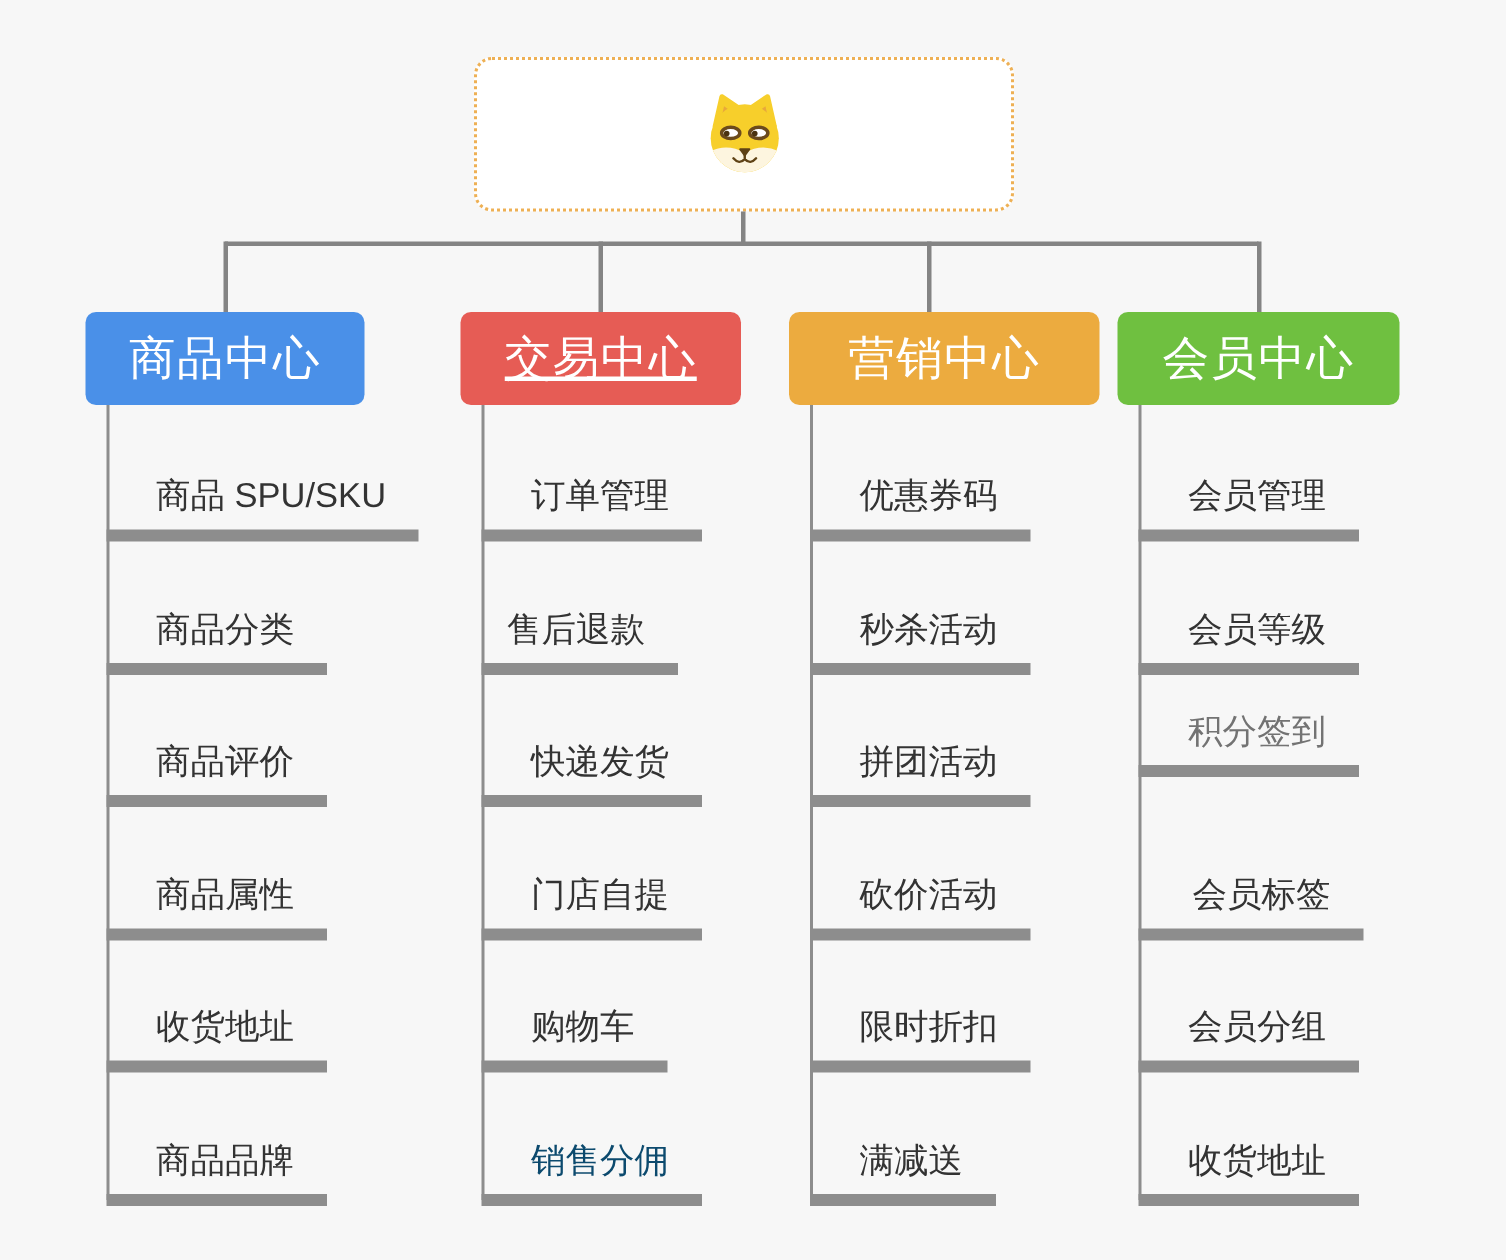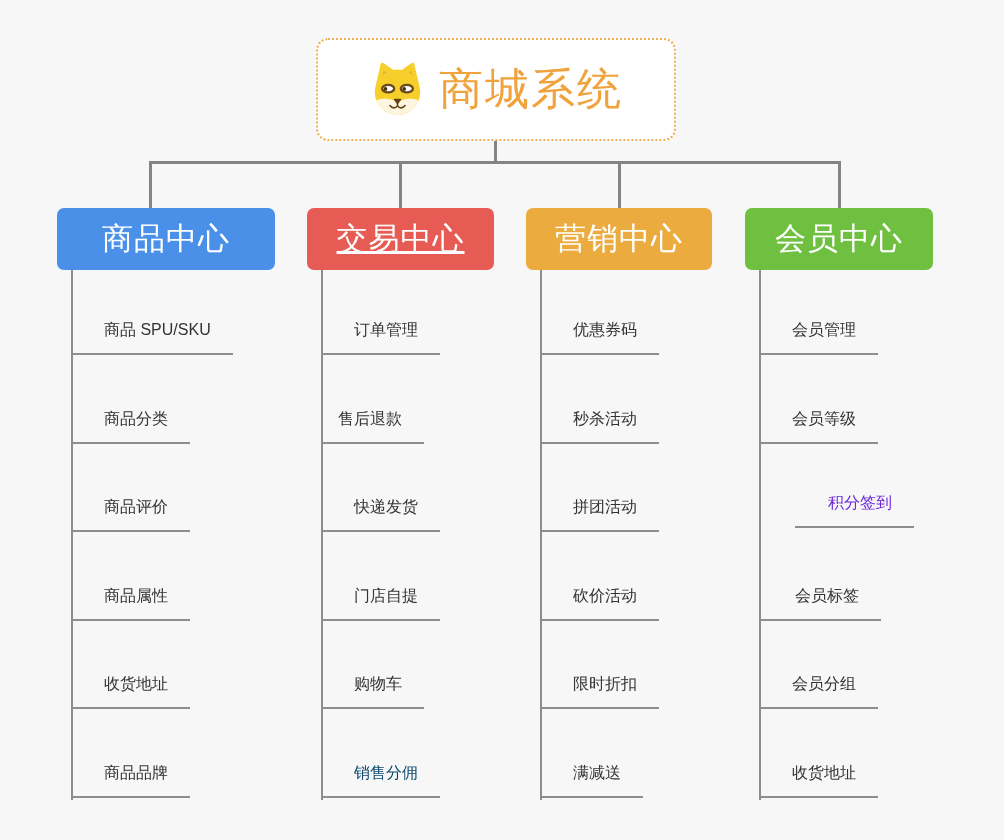--- a/index.html
+++ b/index.html
@@ -34,23 +34,23 @@
     position:absolute;height:62px;border-radius:7px;
     display:flex;align-items:center;justify-content:center;
     color:#fff;font-size:31px;letter-spacing:1px;white-space:nowrap;
     cursor:pointer;box-sizing:border-box;
   }
 
   
   .leaf{
     position:absolute;
     display:inline-block;white-space:nowrap;
-    font-size:16px;color:#333;line-height:30px;
+    font-size:23px;color:#333;line-height:30px;
     padding:0 22px 8px 33px;
-    border-bottom:2px solid #404040;
+    border-bottom:8px solid #404040;
     cursor:pointer;
   }
 </style>
 </head>
 <body style="background: rgb(247, 247, 247);">
 
 <div class="stage">
 
   <div class="root-node" style="border-color: rgb(238, 176, 84);">
     <svg class="dog-icon" viewBox="0 0 64 64">
@@ -72,56 +72,55 @@
       </g>
 
       <ellipse cx="21.5" cy="31" rx="6.8" ry="4.2" fill="#ffffff" stroke="#6b4a1c" stroke-width="2.6"></ellipse>
       <ellipse cx="42.5" cy="31" rx="6.8" ry="4.2" fill="#ffffff" stroke="#6b4a1c" stroke-width="2.6"></ellipse>
       <circle cx="18.5" cy="31.4" r="2.1" fill="#4a3210"></circle>
       <circle cx="39.5" cy="31.4" r="2.1" fill="#4a3210"></circle>
 
       <path d="M28.6 43.2 h6.8 l-3.4 4.6 z" fill="#5f4316" stroke="#5f4316" stroke-width="1.5" stroke-linejoin="round"></path>
       <path d="M32 47.5 v3 M23.5 50 Q27.8 55 32 50.6 Q36.2 55 40.5 50" fill="none" stroke="#5f4316" stroke-width="1.8" stroke-linecap="round"></path>
     </svg>
-    <span class="root-title" style="color: rgb(240, 162, 60);">商城系统</span>
   </div>
 
   <div id="generated">
       <div class="connector" style="left: 493.5px; top: 141px; width: 3px; height: 23px; background: rgb(132, 132, 132);"></div>
       <div class="connector" style="left: 150px; top: 161px; width: 689px; height: 3px; background: rgb(132, 132, 132);"></div>
       <div class="connector" style="left: 148.5px; top: 161px; width: 3px; height: 47px; background: rgb(132, 132, 132);"></div>
-      <div class="branch-header" style="left: 57px; top: 208px; width: 218px; height: 62px; background: rgb(74, 144, 232); color: rgb(255, 255, 255);">商品中心</div>
+      <div class="branch-header" style="left: 57px; top: 208px; width: 186px; height: 62px; background: rgb(74, 144, 232); color: rgb(255, 255, 255);">商品中心</div>
       <div class="trunk" style="left: 71px; top: 270px; height: 530px; background: rgb(141, 141, 141);"></div>
       <div class="leaf" style="left: 71px; top: 315px; color: rgb(51, 51, 51); border-bottom-color: rgb(141, 141, 141);">商品 SPU/SKU</div>
       <div class="leaf" style="left: 71px; top: 404px; color: rgb(51, 51, 51); border-bottom-color: rgb(141, 141, 141);">商品分类</div>
       <div class="leaf" style="left: 71px; top: 492px; color: rgb(51, 51, 51); border-bottom-color: rgb(141, 141, 141);">商品评价</div>
       <div class="leaf" style="left: 71px; top: 581px; color: rgb(51, 51, 51); border-bottom-color: rgb(141, 141, 141);">商品属性</div>
       <div class="leaf" style="left: 71px; top: 669px; color: rgb(51, 51, 51); border-bottom-color: rgb(141, 141, 141);">收货地址</div>
       <div class="leaf" style="left: 71px; top: 758px; color: rgb(51, 51, 51); border-bottom-color: rgb(141, 141, 141); text-align: right;">商品品牌</div>
       <div class="connector" style="left: 399px; top: 161px; width: 3px; height: 47px; background: rgb(132, 132, 132);"></div>
       <div class="branch-header" style="left: 307px; top: 208px; width: 187px; height: 62px; background: rgb(230, 92, 85); color: rgb(255, 255, 255); text-decoration: underline;">交易中心</div>
       <div class="trunk" style="left: 321px; top: 270px; height: 530px; background: rgb(141, 141, 141);"></div>
       <div class="leaf" style="left: 321px; top: 315px; color: rgb(51, 51, 51); border-bottom-color: rgb(141, 141, 141);">订单管理</div>
       <div class="leaf" style="left: 321px; top: 404px; color: rgb(51, 51, 51); border-bottom-color: rgb(141, 141, 141); padding-left: 17px;">售后退款</div>
       <div class="leaf" style="left: 321px; top: 492px; color: rgb(51, 51, 51); border-bottom-color: rgb(141, 141, 141);">快递发货</div>
       <div class="leaf" style="left: 321px; top: 581px; color: rgb(51, 51, 51); border-bottom-color: rgb(141, 141, 141);">门店自提</div>
       <div class="leaf" style="left: 321px; top: 669px; color: rgb(51, 51, 51); border-bottom-color: rgb(141, 141, 141);">购物车</div>
       <div class="leaf" style="left: 321px; top: 758px; color: #0c4a6e; border-bottom-color: rgb(141, 141, 141);">销售分佣</div>
       <div class="connector" style="left: 617.5px; top: 161px; width: 3px; height: 47px; background: rgb(132, 132, 132);"></div>
-      <div class="branch-header" style="left: 526px; top: 208px; width: 186px; height: 62px; background: rgb(236, 171, 63); color: rgb(255, 255, 255);">营销中心</div>
+      <div class="branch-header" style="left: 526px; top: 208px; width: 207px; height: 62px; background: rgb(236, 171, 63); color: rgb(255, 255, 255);">营销中心</div>
       <div class="trunk" style="left: 540px; top: 270px; height: 530px; background: rgb(141, 141, 141);"></div>
       <div class="leaf" style="left: 540px; top: 315px; color: rgb(51, 51, 51); border-bottom-color: rgb(141, 141, 141);">优惠券码</div>
       <div class="leaf" style="left: 540px; top: 404px; color: rgb(51, 51, 51); border-bottom-color: rgb(141, 141, 141);">秒杀活动</div>
       <div class="leaf" style="left: 540px; top: 492px; color: rgb(51, 51, 51); border-bottom-color: rgb(141, 141, 141);">拼团活动</div>
       <div class="leaf" style="left: 540px; top: 581px; color: rgb(51, 51, 51); border-bottom-color: rgb(141, 141, 141);">砍价活动</div>
       <div class="leaf" style="left: 540px; top: 669px; color: rgb(51, 51, 51); border-bottom-color: rgb(141, 141, 141);">限时折扣</div>
       <div class="leaf" style="left: 540px; top: 758px; color: rgb(51, 51, 51); border-bottom-color: rgb(141, 141, 141);">满减送</div>
       <div class="connector" style="left: 837.5px; top: 161px; width: 3px; height: 47px; background: rgb(132, 132, 132);"></div>
       <div class="branch-header" style="left: 745px; top: 208px; width: 188px; height: 62px; background: rgb(111, 192, 64); color: rgb(255, 255, 255);">会员中心</div>
       <div class="trunk" style="left: 759px; top: 270px; height: 530px; background: rgb(141, 141, 141);"></div>
       <div class="leaf" style="left: 759px; top: 315px; color: rgb(51, 51, 51); border-bottom-color: rgb(141, 141, 141);">会员管理</div>
       <div class="leaf" style="left: 759px; top: 404px; color: rgb(51, 51, 51); border-bottom-color: rgb(141, 141, 141);">会员等级</div>
-      <div class="leaf" style="left: 759px; top: 488px; color: #6d28d9; border-bottom-color: rgb(141, 141, 141); margin-left: 36px;">积分签到</div>
+      <div class="leaf" style="left: 759px; top: 472px; color: #737373; border-bottom-color: rgb(141, 141, 141);">积分签到</div>
       <div class="leaf" style="left: 759px; top: 581px; color: rgb(51, 51, 51); border-bottom-color: rgb(141, 141, 141); padding-left: 36px;">会员标签</div>
       <div class="leaf" style="left: 759px; top: 669px; color: rgb(51, 51, 51); border-bottom-color: rgb(141, 141, 141);">会员分组</div>
       <div class="leaf" style="left: 759px; top: 758px; color: rgb(51, 51, 51); border-bottom-color: rgb(141, 141, 141);">收货地址</div>
     </div>
 </div>
 
 </body></html>

